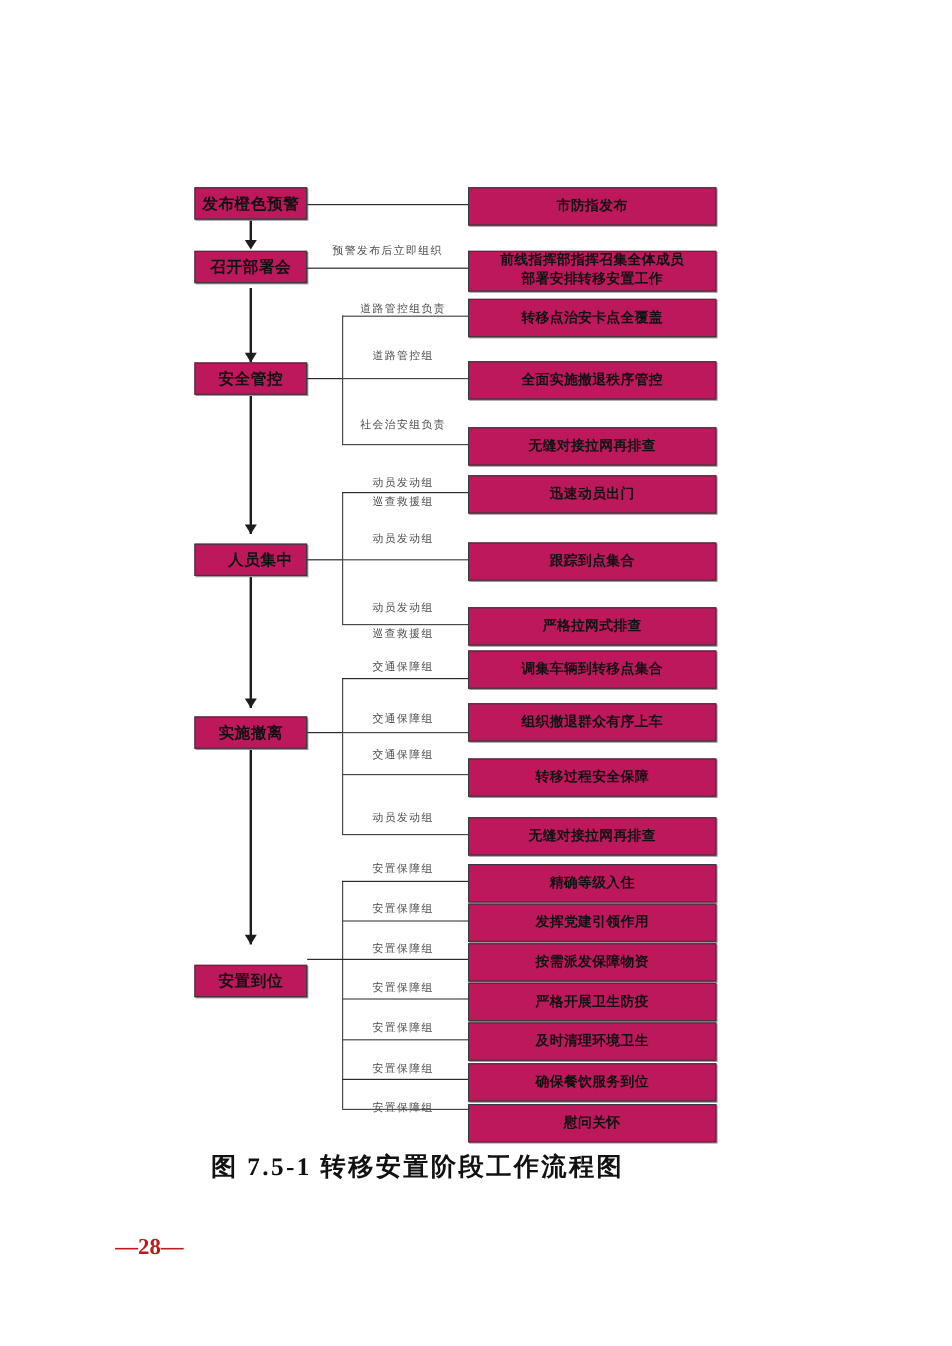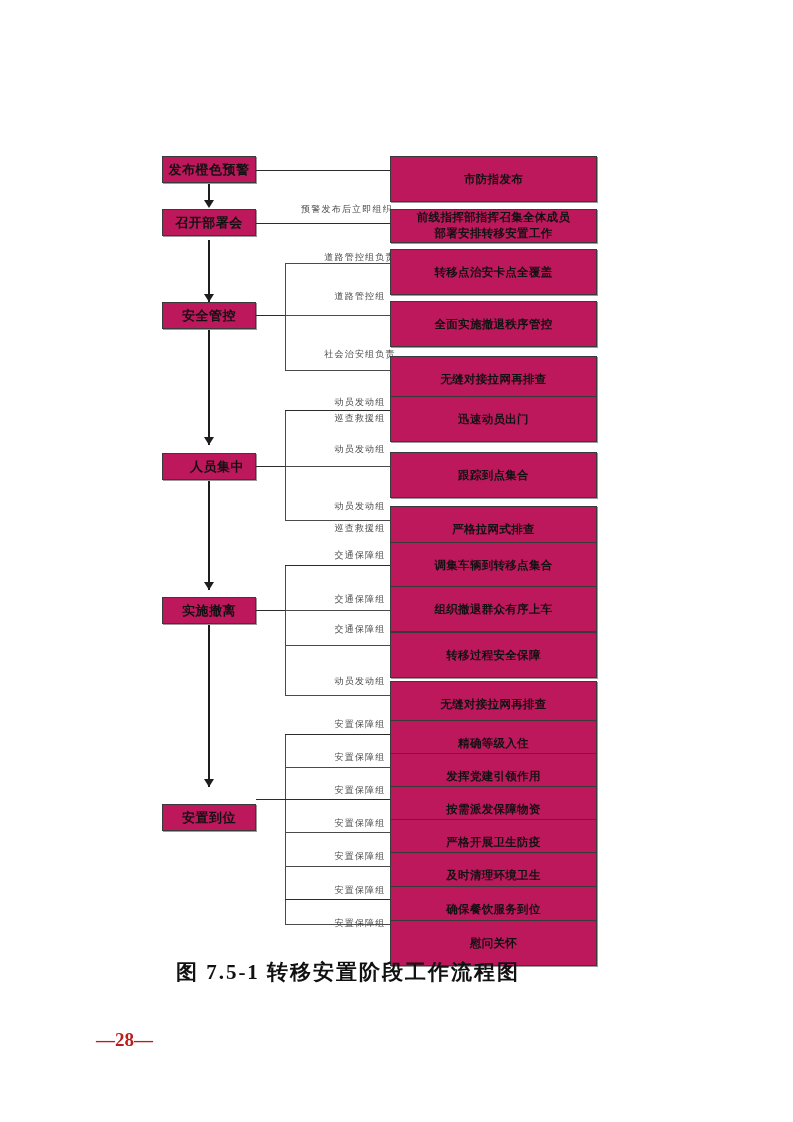--- a/index.html
+++ b/index.html
@@ -52,40 +52,39 @@
     height: 27px;
     font-size: 13px;
     letter-spacing: 0.5px;
     box-shadow: 1px 1px 0 0 #9a9a9a;
   }
 
   
   .task {
     left: 390px;
     width: 207px;
-    height: 46px;
+    height: 32px;
     font-size: 11.5px;
     letter-spacing: 0.3px;
     box-shadow: 1px 1px 0 0 #9a9a9a;
   }
   .task.two-line {
     height: 34px;
     line-height: 1.35;
   }
 
   
   .conn-label {
     position: absolute;
     font-size: 9px;
     font-weight: normal;
     color: #4a4a4a;
     letter-spacing: 1.2px;
     white-space: nowrap;
     transform: translateX(-50%);
-    margin-left: 24px;
   }
 
   
   .ln-h, .ln-v {
     position: absolute;
     background: #4a4a4a;
   }
   .ln-h { height: 1px; }
   .ln-v { width: 1px; }
 

